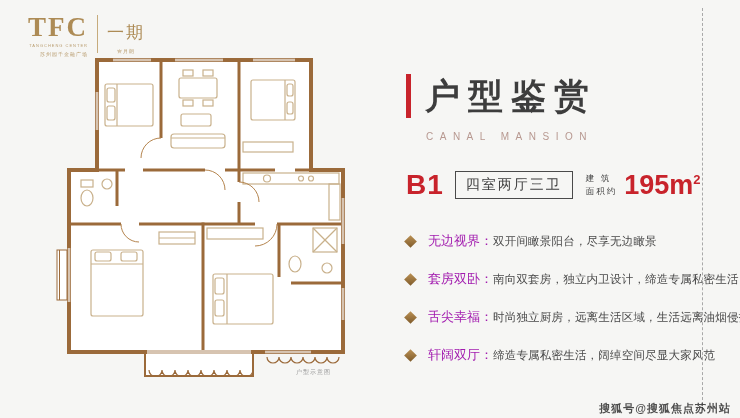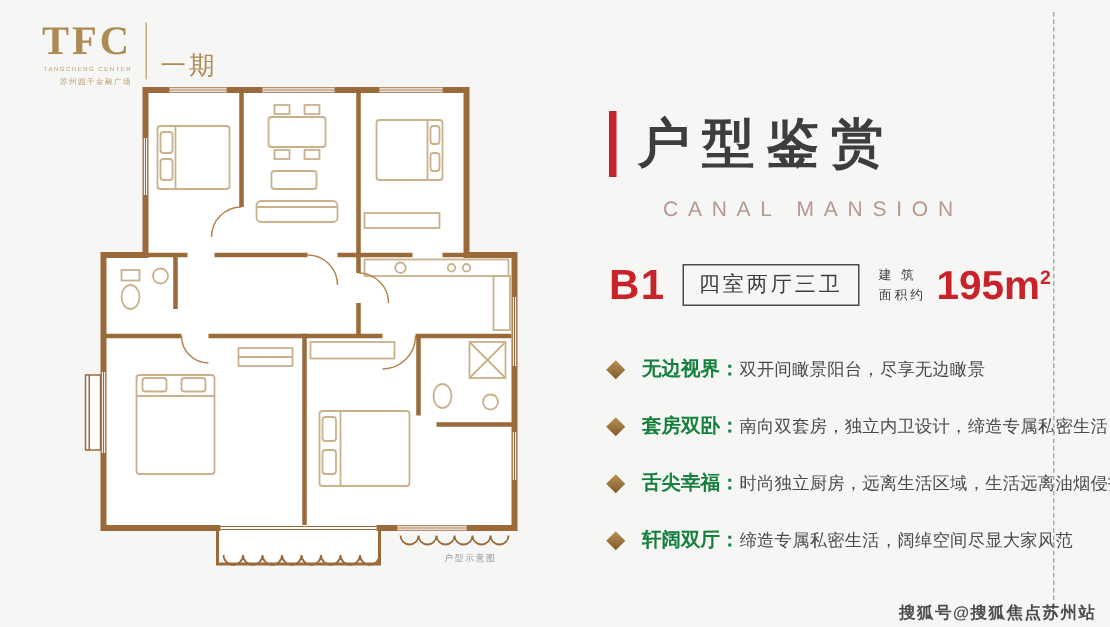--- a/index.html
+++ b/index.html
@@ -8,43 +8,43 @@
   .canvas{position:relative;width:740px;height:418px;background:#f6f6f4;overflow:hidden;margin:0 auto}
 
   
   .logo{position:absolute;left:28px;top:14px;display:flex;align-items:flex-start;color:#ad8b55}
   .logo-left{text-align:right}
   .logo-brand{font-family:"Liberation Serif","DejaVu Serif",serif;font-size:27px;font-weight:bold;letter-spacing:2px;line-height:1}
   .logo-brand-sub{font-size:4px;letter-spacing:1px;margin-top:2px;color:#b99d6f}
   .logo-bottom{font-size:5px;letter-spacing:1px;margin-top:3px;color:#b99d6f}
   .logo-divider{width:1px;height:38px;background:#c6ab7c;margin:1px 9px 0}
   .logo-right{text-align:center}
-  .logo-phase{font-size:17px;letter-spacing:2px;margin-top:18px}
+  .logo-phase{font-size:17px;letter-spacing:2px;margin-top:7px}
   .logo-phase-sub{font-size:5px;margin-top:4px;letter-spacing:1px;color:#b99d6f}
 
   
   .plan{position:absolute;left:55px;top:52px}
   .plan-caption{position:absolute;left:296px;top:368px;font-size:6px;color:#9a9a9a;letter-spacing:1px}
 
   
   .right{position:absolute;left:406px;top:74px;width:326px}
   .title-row{display:flex;align-items:center}
   .title-bar{width:5px;height:44px;background:#c8232b;margin-right:14px;flex:none}
   .page-title{font-size:35px;font-weight:bold;color:#3d3d3d;letter-spacing:8px;line-height:1.1}
-  .subtitle{margin:13px 0 0 36px;font-size:14px;color:#b79890;letter-spacing:6.5px}
+  .subtitle{margin:13px 0 0 20px;font-size:10px;color:#b79890;letter-spacing:6.5px}
   .unit-row{display:flex;align-items:center;margin-top:29px}
   .unit-code{font-size:28px;font-weight:bold;color:#c8232b;letter-spacing:1px;line-height:1}
   .unit-box{border:1px solid #4a4a4a;padding:4px 10px;font-size:14px;color:#3d3d3d;letter-spacing:2px;margin-left:11px;white-space:nowrap}
   .area-labels{margin-left:13px;font-size:8.5px;color:#3d3d3d;letter-spacing:2px;line-height:1.55;white-space:nowrap}
   .area-value{font-size:27px;font-weight:bold;color:#c8232b;margin-left:7px;line-height:1;white-space:nowrap}
   .area-value sup{font-size:13px}
   .features{margin-top:33px}
   .feature{display:flex;align-items:center;margin-bottom:20px;white-space:nowrap}
   .diamond{width:9px;height:9px;background:linear-gradient(135deg,#bb9154,#7e5a2a);transform:rotate(45deg);margin-right:13px;flex:none}
-  .feature-title,.feature-colon{font-size:13px;font-weight:bold;color:#15803d}
+  .feature-title,.feature-colon{font-size:13px;font-weight:normal;color:#a21caf}
   .feature-desc{font-size:11.5px;color:#4a4a4a;letter-spacing:.2px}
 
   .dashed-line{position:absolute;left:702px;top:8px;height:402px;border-left:1px dashed #a9a9a9}
   .watermark{position:absolute;right:9px;bottom:2px;font-size:11px;font-weight:bold;color:rgba(40,40,40,.82);letter-spacing:1px}
 </style>
 </head>
 <body>
 
 <div class="canvas">
 

